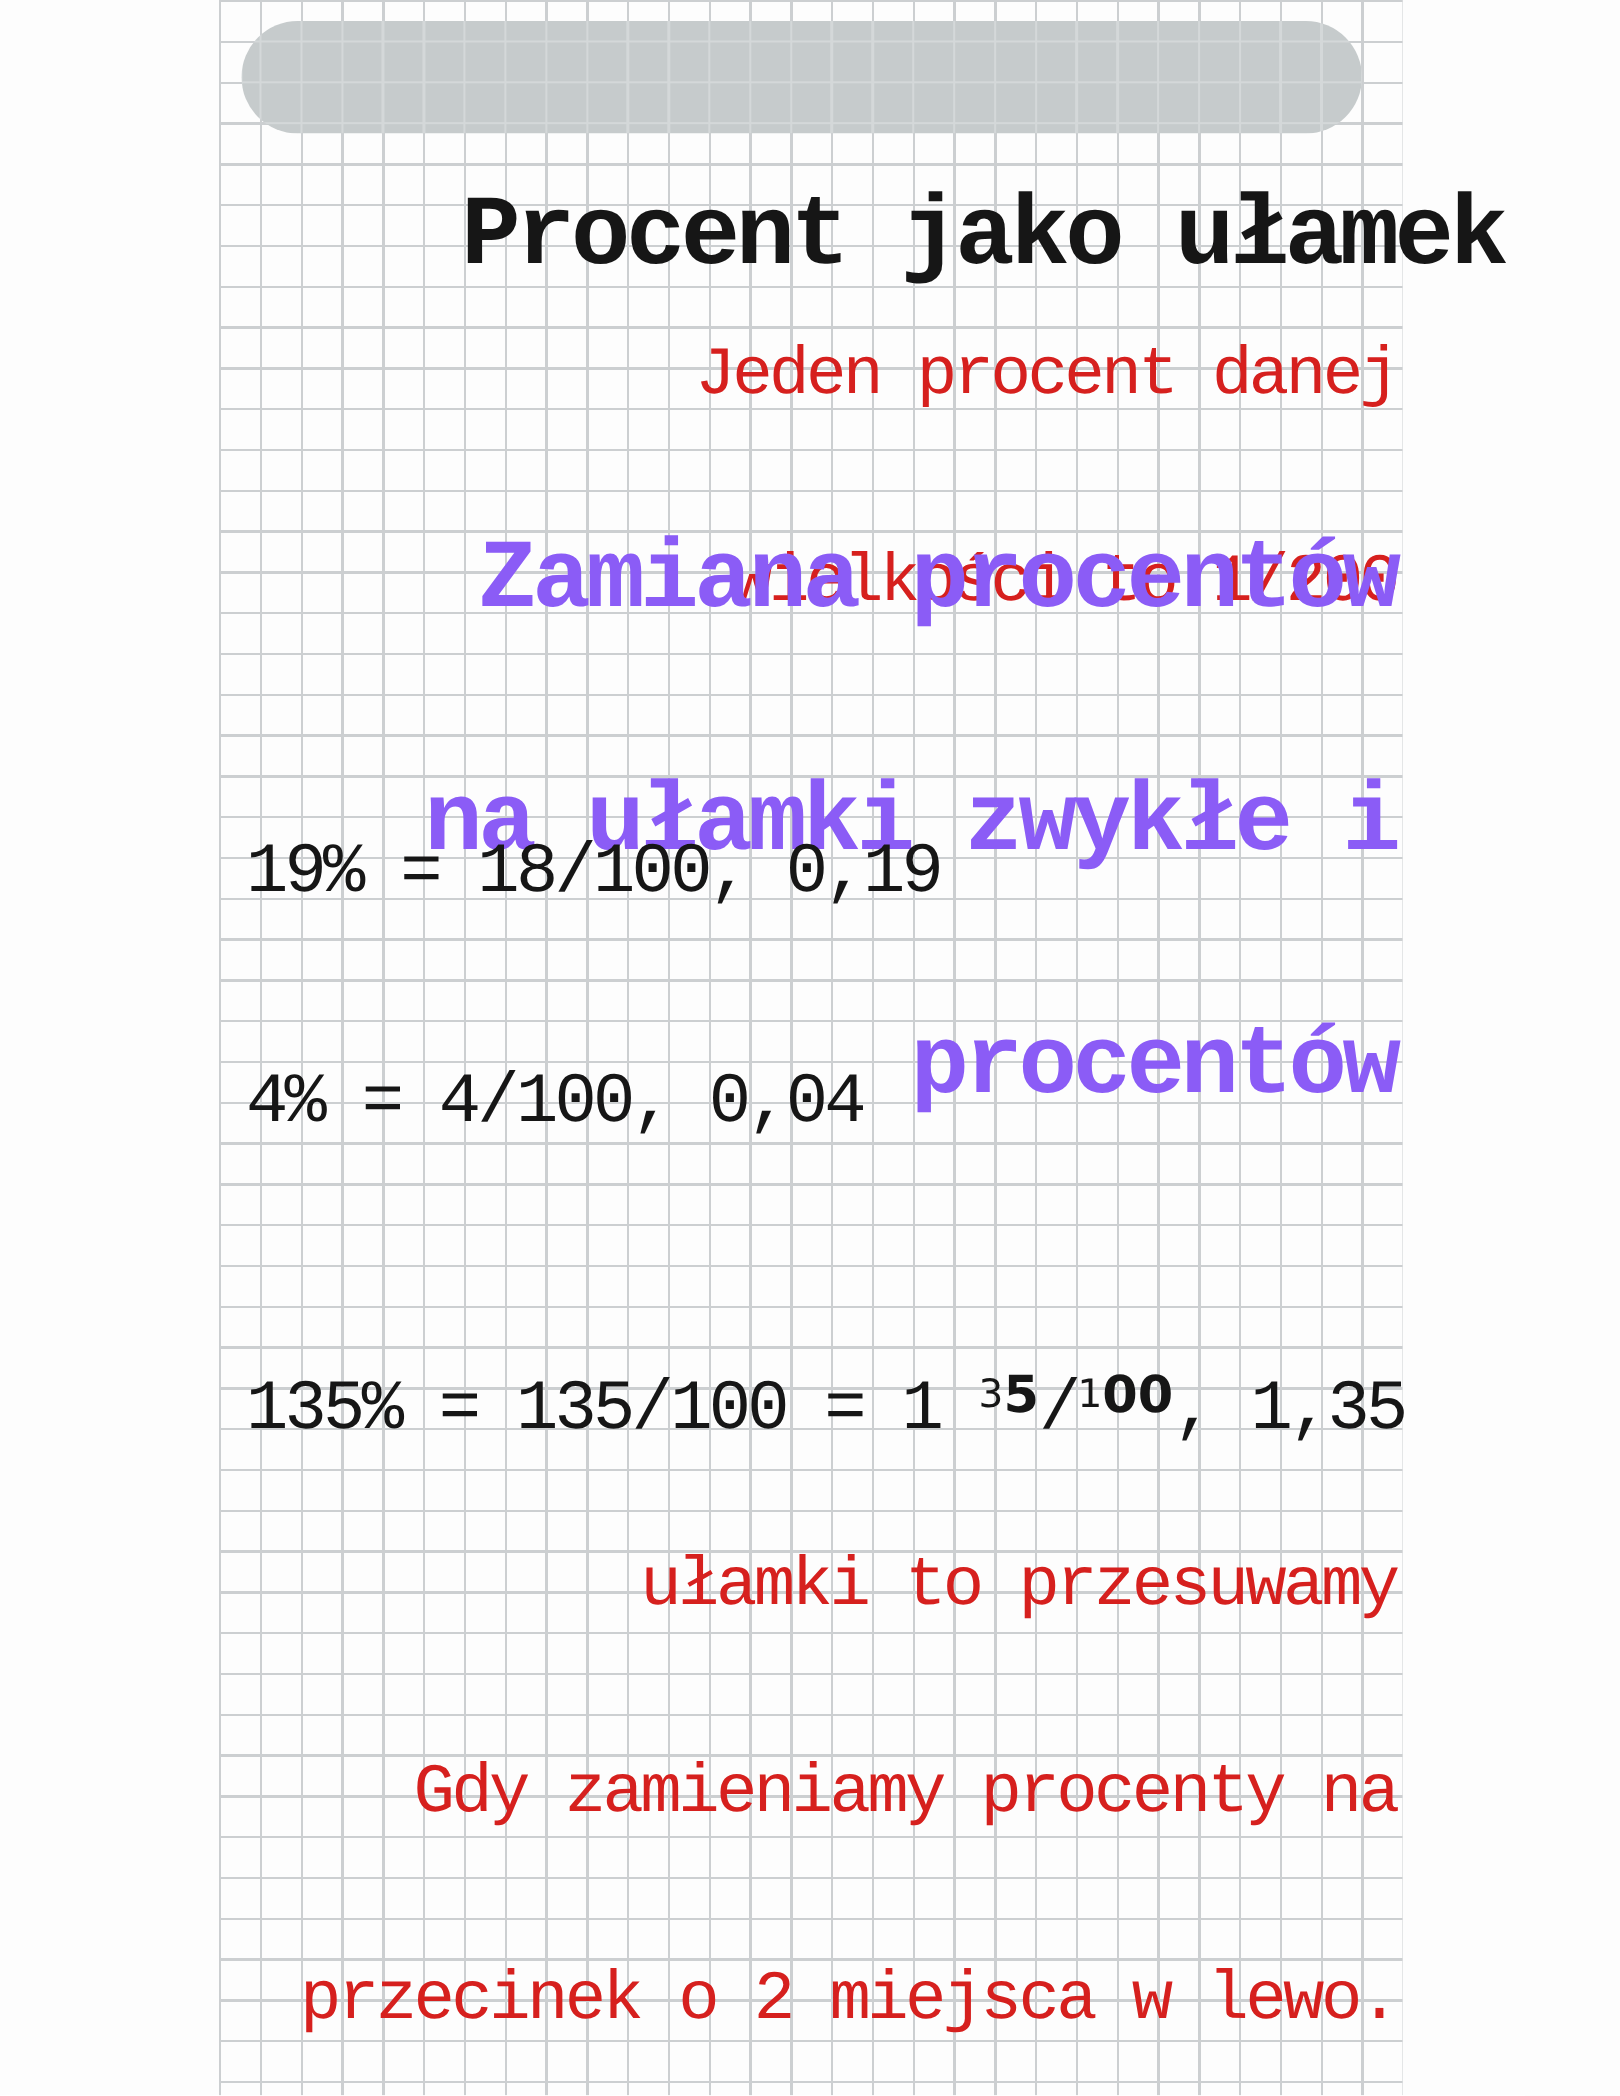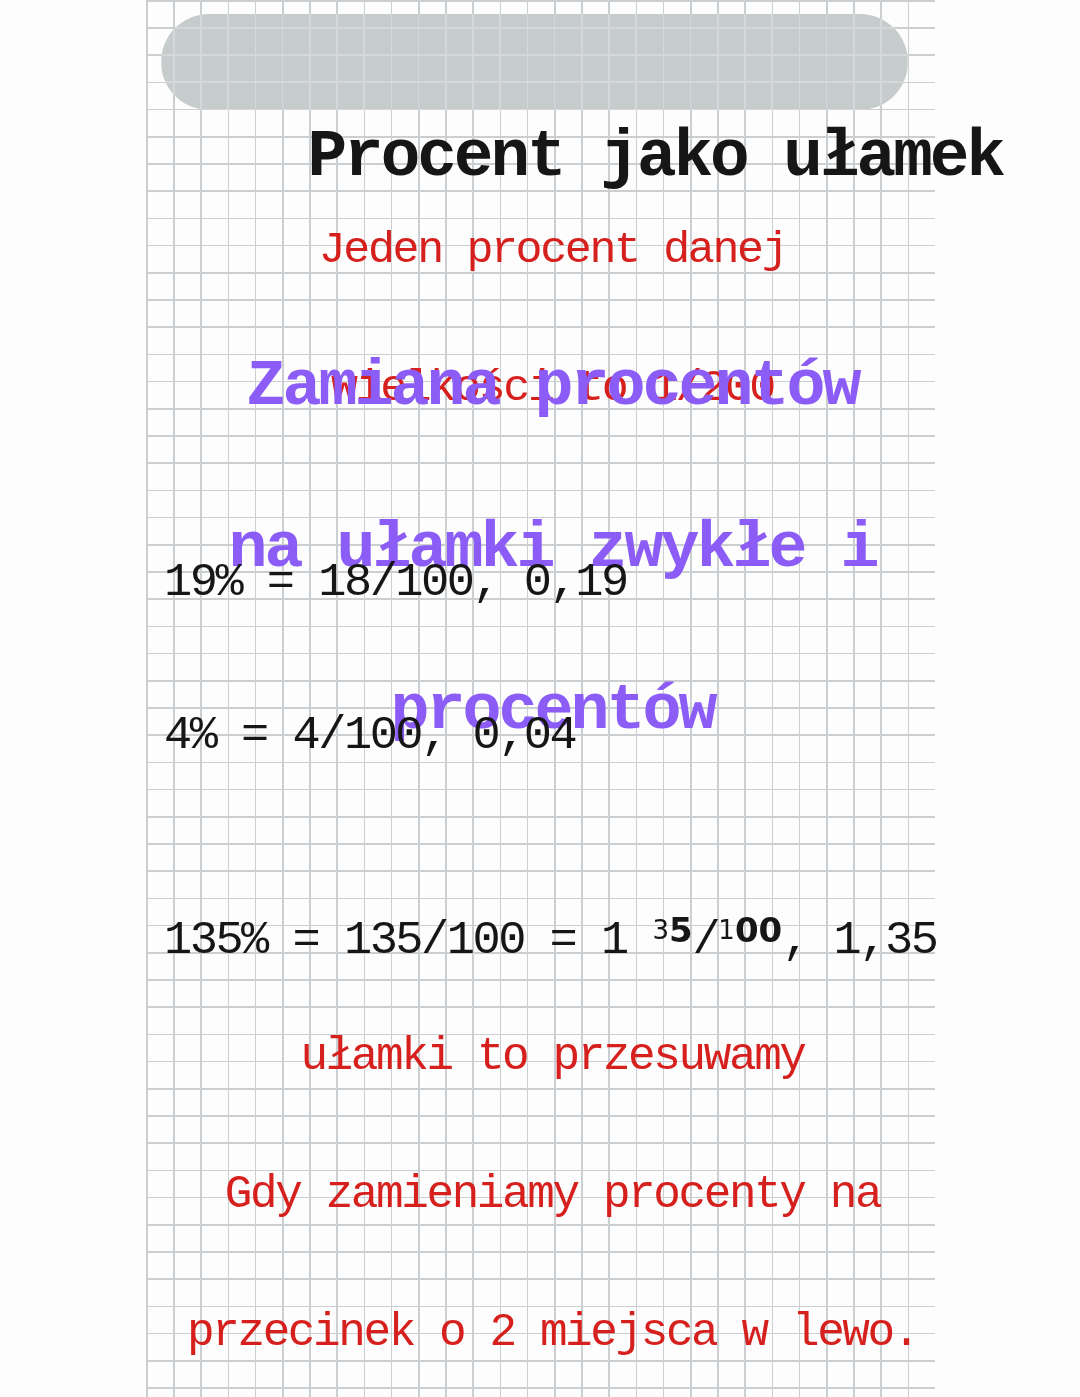--- a/index.html
+++ b/index.html
@@ -11,34 +11,34 @@
     overflow:hidden;
   }
   
   .paper {
     position:absolute; left:146px; top:0; width:789px; height:100%;
     background-image:
       repeating-linear-gradient(to right,  #cccfd1 0 1.6px, transparent 1.6px 27.2px),
       repeating-linear-gradient(to bottom, #cccfd1 0 1.6px, transparent 1.6px 27.2px);
   }
   .pill {
-    position:absolute; left:161px; top:14px; width:747px; height:96px;
+    position:absolute; left:161px; top:14px; width:747px; height:75px;
     border-radius:48px;
     background-color:#c6cbcc;
     background-image:
       repeating-linear-gradient(to right,  #d4d8d9 0 1.6px, transparent 1.6px 27.2px),
       repeating-linear-gradient(to bottom, #d4d8d9 0 1.6px, transparent 1.6px 27.2px);
     background-position:12px 13px;
     text-align:center;
     line-height:96px;
     font-size:66px; font-weight:bold; letter-spacing:-3px;
     color:#161616;
     white-space:pre;
   }
-  .centerband { position:absolute; left:158px; width:789px; text-align:center; white-space:pre; }
+  .centerband { position:absolute; left:142px; width:789px; text-align:right; white-space:pre; }
   .subtitle {
     top:136px;
     color:#d6201e;
     font-size:45px; letter-spacing:-2.4px; line-height:46px;
   }
   .heading {
     top:252px;
     color:#8b5cf6; font-weight:bold;
     font-size:65px; letter-spacing:-3px; line-height:54px;
   }

